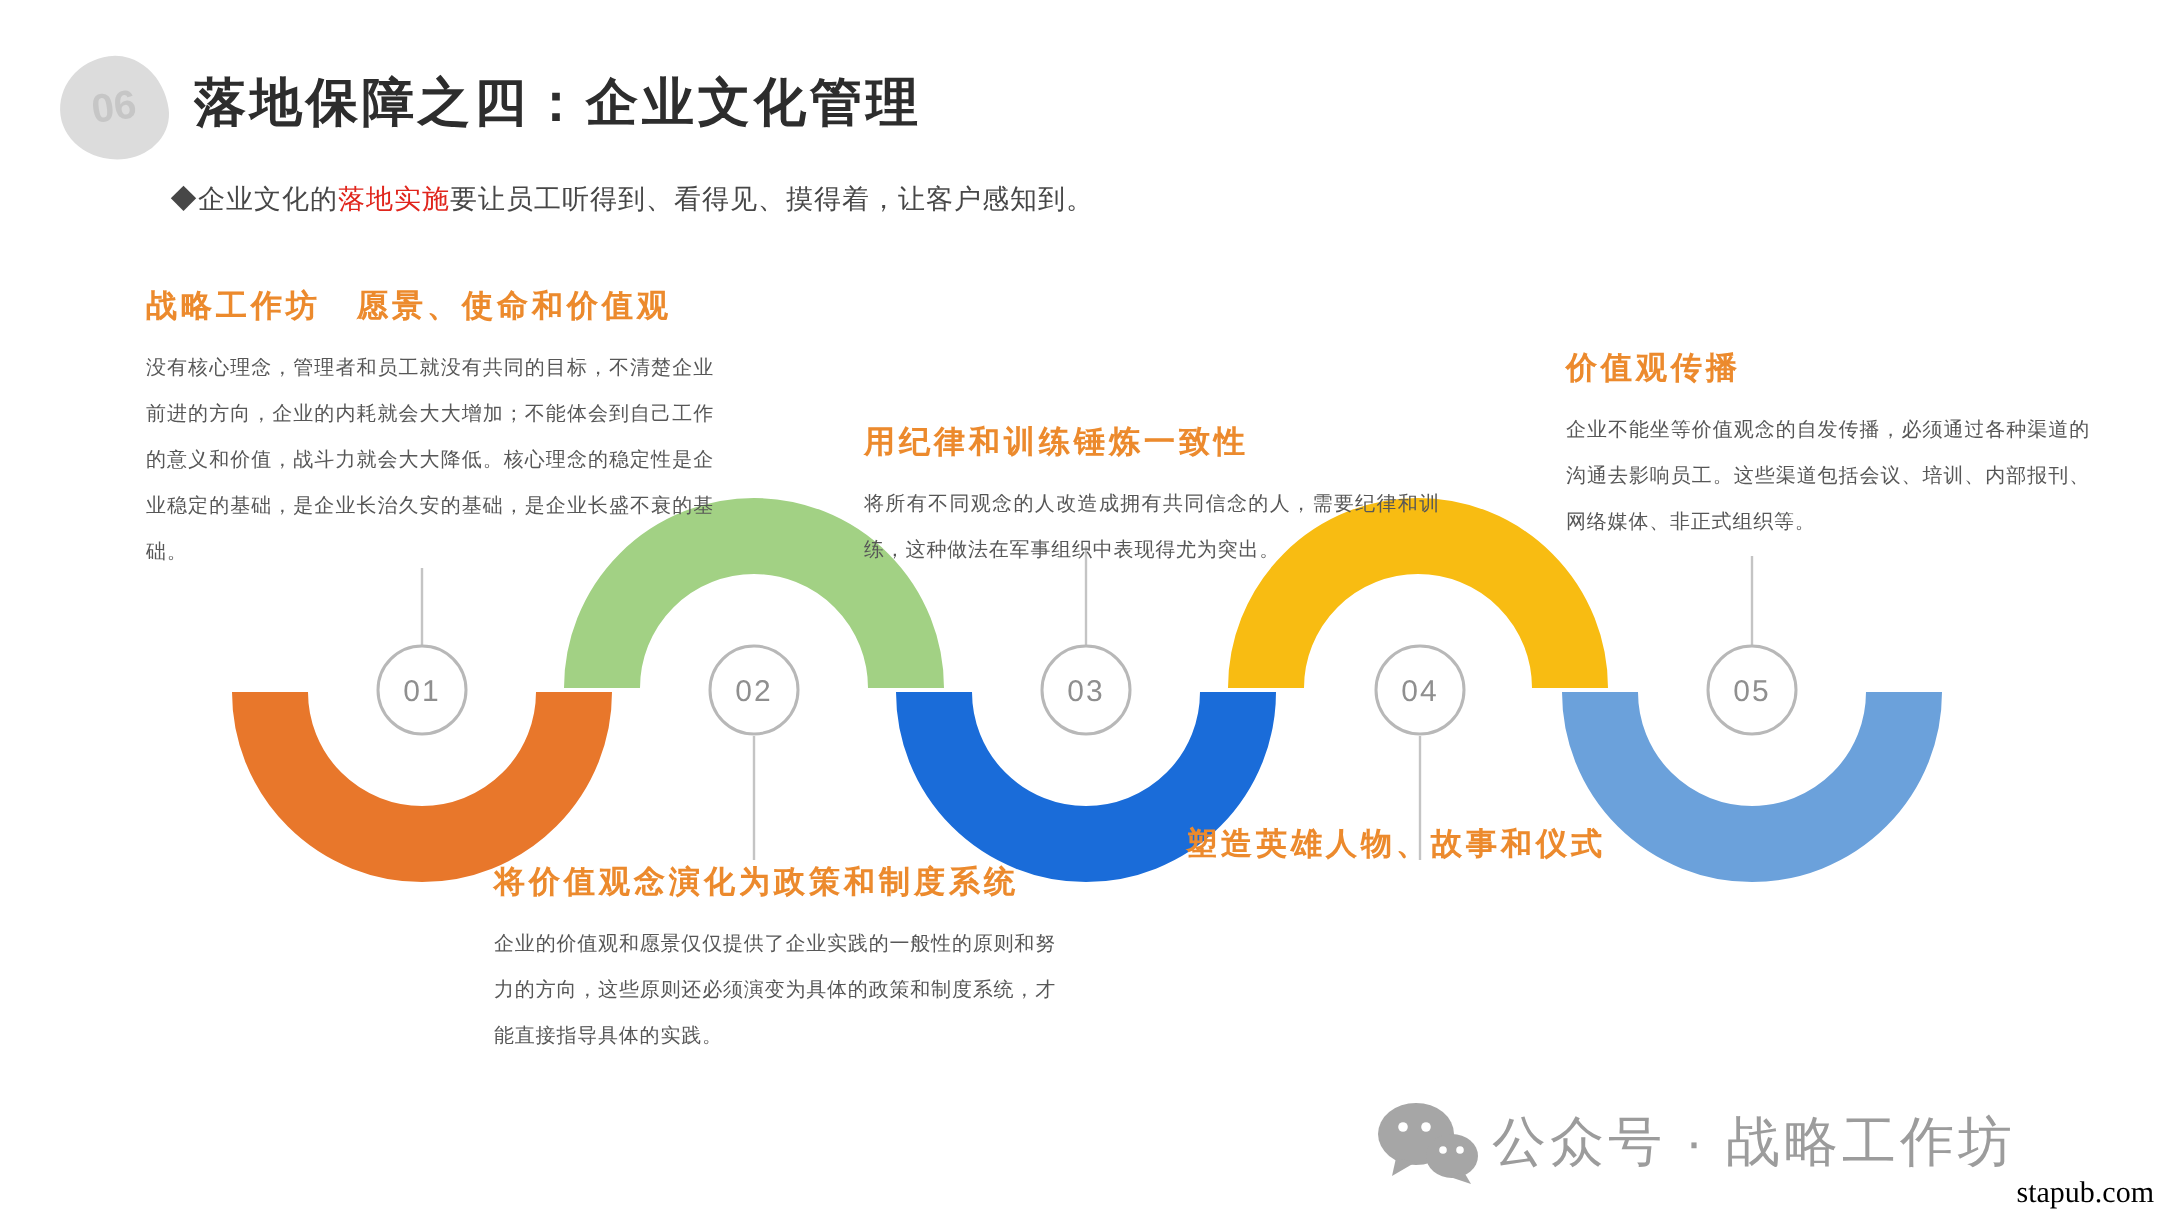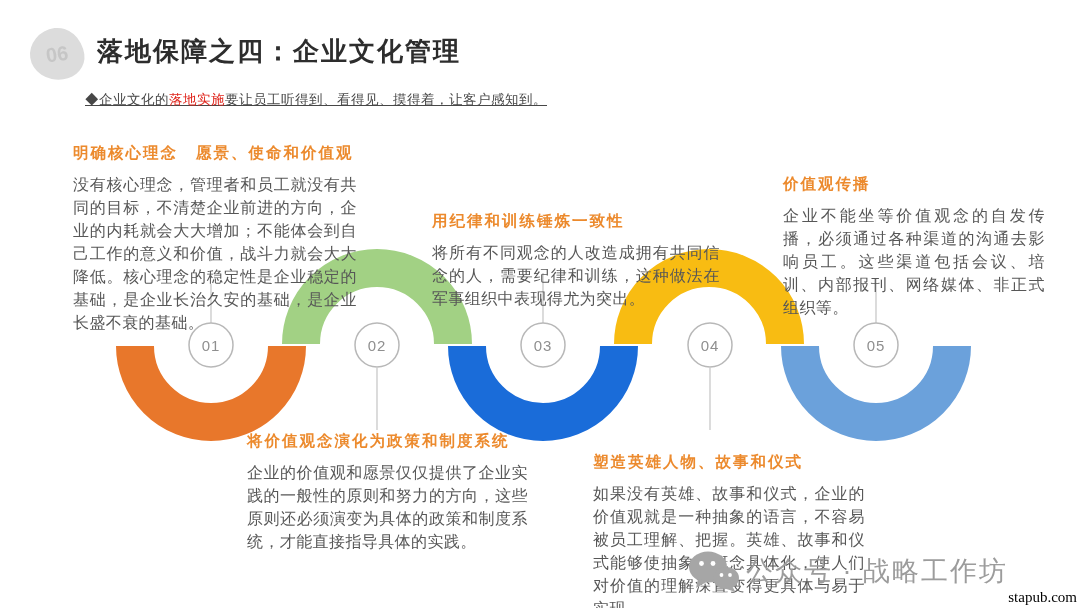--- a/index.html
+++ b/index.html
@@ -14,39 +14,39 @@
     transform:rotate(-8deg);
     display:flex;align-items:center;justify-content:center;
     color:#c6c6c6;font-size:20px;font-weight:bold;
   }
   .title{
     position:absolute;left:97px;top:34px;
     font-size:26px;font-weight:bold;color:#2d2d2d;letter-spacing:2px;
   }
   .subtitle{
     position:absolute;left:85px;top:91px;
-    font-size:13.5px;color:#474747;letter-spacing:0.5px;text-decoration:underline;
+    font-size:13.5px;color:#474747;letter-spacing:0.5px;
   }
   .subtitle .hl{color:#e0251c;}
   
   .block{position:absolute;}
   .block .hd{
     font-size:15.5px;font-weight:bold;color:#ec8a2d;letter-spacing:2px;
     white-space:nowrap;
   }
   .block .hd .hd2{margin-left:18px;}
   .block .bd{
-    margin-top:9px;font-size:16px;color:#575757;line-height:23px;
+    margin-top:9px;font-size:10px;color:#575757;line-height:23px;
     letter-spacing:0.4px;text-align:justify;
   }
   .b1{left:73px; top:143px; width:284px;}
   .b3{left:432px;top:177px; width:288px;margin-top:34px;}
   .b5{left:783px;top:174px; width:262px;}
   .b2{left:247px;top:431px; width:281px;}
-  .b4{left:593px;top:452px; width:272px;}
+  .b4{left:593px;top:412px; width:272px;font-family:Liberation Mono, monospace;}
   
   .wave{position:absolute;left:0;top:240px;width:1080px;height:220px;}
   
   .footer{
     position:absolute;left:688px;top:551px;height:40px;
     display:flex;align-items:center;gap:6px;
   }
   .footer .label{
     color:#9c9c9c;font-size:27px;letter-spacing:2px;white-space:nowrap;
   }
@@ -96,42 +96,41 @@
       <circle cx="710" cy="105" r="22" fill="#ffffff" stroke="#b8b8b8" stroke-width="1.5"></circle>
       <text x="710" y="110.5" text-anchor="middle" font-size="15" letter-spacing="1" fill="#8f8f8f">04</text>
     </g>
     <g>
       <circle cx="876" cy="105" r="22" fill="#ffffff" stroke="#b8b8b8" stroke-width="1.5"></circle>
       <text x="876" y="110.5" text-anchor="middle" font-size="15" letter-spacing="1" fill="#8f8f8f">05</text>
     </g>
   </svg>
 
   <div class="block b1">
-    <div class="hd"><span>明确核心理念</span><span class="hd2">愿景、使命和价值观</span></div>
+    <div class="hd"><span>战略工作坊</span><span class="hd2">愿景、使命和价值观</span></div>
     <div class="bd">没有核心理念，管理者和员工就没有共同的目标，不清楚企业前进的方向，企业的内耗就会大大增加；不能体会到自己工作的意义和价值，战斗力就会大大降低。核心理念的稳定性是企业稳定的基础，是企业长治久安的基础，是企业长盛不衰的基础。</div>
   </div>
 
   <div class="block b3">
     <div class="hd">用纪律和训练锤炼一致性</div>
     <div class="bd">将所有不同观念的人改造成拥有共同信念的人，需要纪律和训练，这种做法在军事组织中表现得尤为突出。</div>
   </div>
 
   <div class="block b2">
     <div class="hd">将价值观念演化为政策和制度系统</div>
     <div class="bd">企业的价值观和愿景仅仅提供了企业实践的一般性的原则和努力的方向，这些原则还必须演变为具体的政策和制度系统，才能直接指导具体的实践。</div>
   </div>
 
   <div class="block b5">
     <div class="hd">价值观传播</div>
     <div class="bd">企业不能坐等价值观念的自发传播，必须通过各种渠道的沟通去影响员工。这些渠道包括会议、培训、内部报刊、网络媒体、非正式组织等。</div>
   </div>
 
   <div class="block b4">
     <div class="hd">塑造英雄人物、故事和仪式</div>
-    <div class="bd">如果没有英雄、故事和仪式，企业的价值观就是一种抽象的语言，不容易被员工理解、把握。英雄、故事和仪式能够使抽象的概念具体化，使人们对价值的理解深置变得更具体与易于实现。</div>
   </div>
 
   <div class="footer">
     <svg width="52" height="42" viewBox="0 0 52 42">
       <ellipse cx="20" cy="17" rx="19" ry="15.5" fill="#a6a6a6"></ellipse>
       <polygon points="10,29 8,38 20,31" fill="#a6a6a6"></polygon>
       <circle cx="13.5" cy="13.5" r="2.4" fill="#ffffff"></circle>
       <circle cx="25" cy="13.5" r="2.4" fill="#ffffff"></circle>
       <ellipse cx="38" cy="28" rx="13" ry="11" fill="#a6a6a6"></ellipse>
       <polygon points="44,36 47.5,42 37,38.5" fill="#a6a6a6"></polygon>

